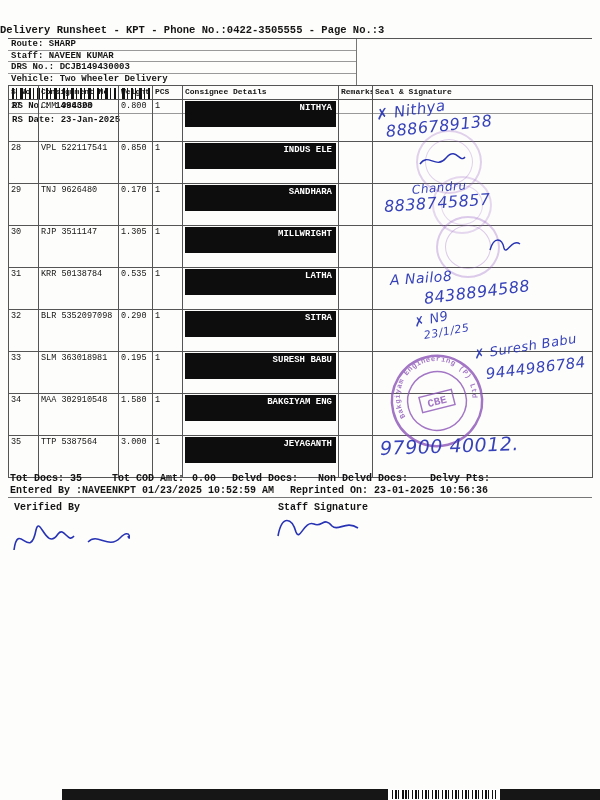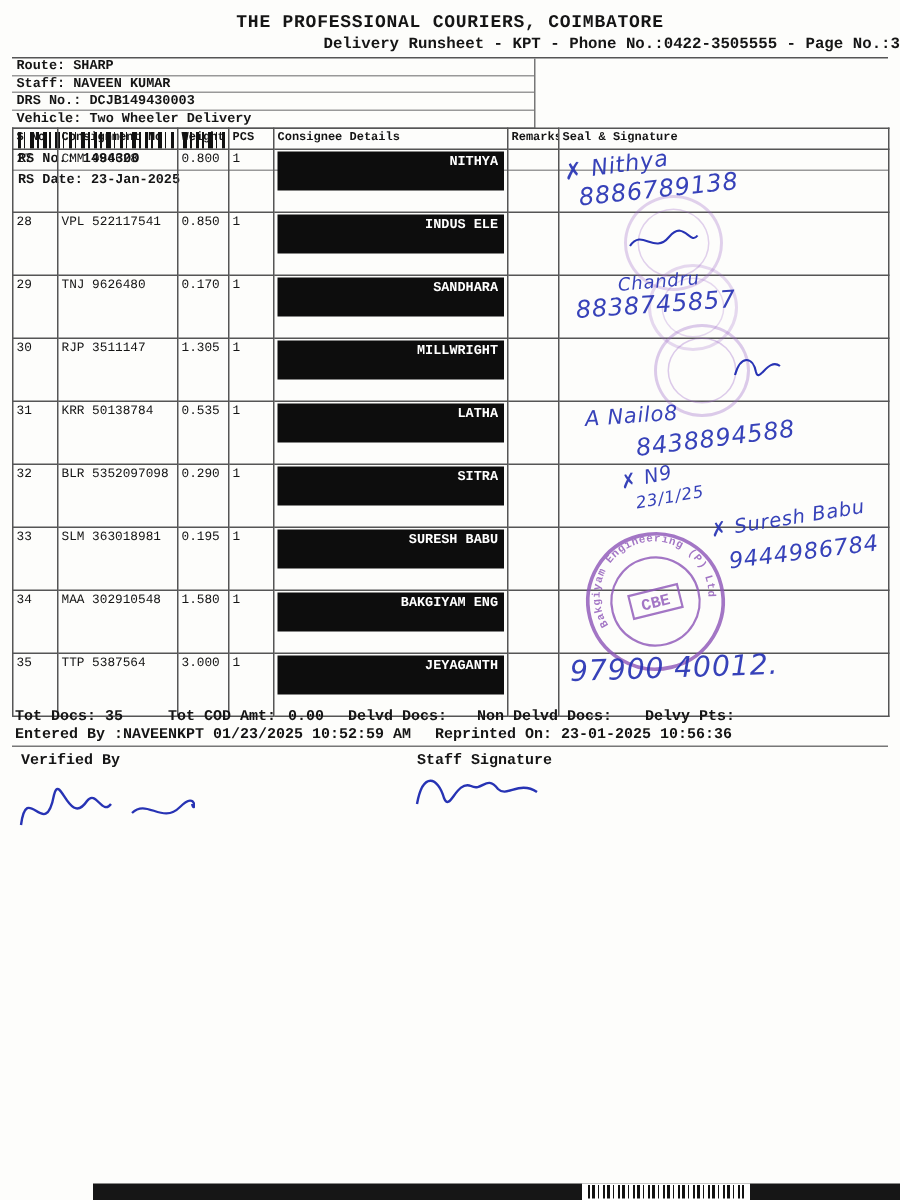--- a/index.html
+++ b/index.html
@@ -1,21 +1,21 @@
 <!DOCTYPE html>
 <html><head>
 <meta charset="utf-8">
 <style>
   html,body{margin:0;padding:0;background:#e8e8e6;}
   .page{position:relative;width:600px;height:800px;margin:0 auto;background:#fdfdfb;
         font-family:"Liberation Mono","DejaVu Sans Mono",monospace;color:#151515;overflow:hidden;}
   .title{position:absolute;top:8px;left:0;right:0;text-align:center;font-weight:bold;
          font-size:12px;letter-spacing:.5px;}
-  .subtitle{position:absolute;top:24px;left:12px;right:0;text-align:right;font-weight:bold;
-            font-size:10.5px;padding-left:32px;}
+  .subtitle{position:absolute;top:24px;left:0;right:0;text-align:left;font-weight:bold;
+            font-size:10.5px;}
   
   .info{position:absolute;top:38px;left:8px;width:584px;height:47px;border-top:1px solid #555;
         display:flex;font-size:9px;font-weight:bold;flex-direction:column;}
   .info-left{width:348px;border-right:1px solid #777;}
   .info-row{height:10.7px;line-height:10.7px;padding:0 3px;border-bottom:1px solid #999;
             white-space:nowrap;overflow:hidden;}
   .info-row.last{border-bottom:1px solid #777;}
   .info-right{flex:1;position:relative;}
   .barcode{position:absolute;left:4px;top:2px;width:138px;height:11px;
      background:repeating-linear-gradient(90deg,#111 0 2px,transparent 2px 4px,#111 4px 5px,
@@ -50,21 +50,20 @@
   .bb-white{position:absolute;left:326px;top:0;width:112px;height:11px;background:#fff;}
   .bb-stripes{margin:1px 4px;height:9px;
      background:repeating-linear-gradient(90deg,#111 0 1.5px,transparent 1.5px 3px,#111 3px 5px,
      transparent 5px 6.5px,#111 6.5px 7.5px,transparent 7.5px 10px);}
 </style>
 </head>
 <body>
 
 <div class="page">
 
-  <div class="title">THE PROFESSIONAL COURIERS, COIMBATORE</div>
   <div class="subtitle">Delivery Runsheet - KPT - Phone No.:0422-3505555 - Page No.:3</div>
 
   <div class="info">
     <div class="info-left">
       <div class="info-row">
         <span>Route:</span>
         <span>SHARP</span>
       </div>
       <div class="info-row">
         <span>Staff:</span>

